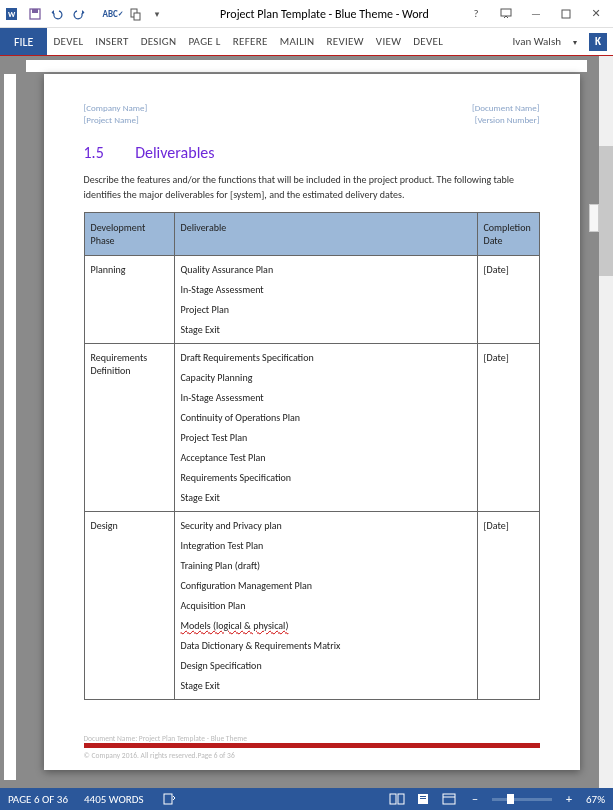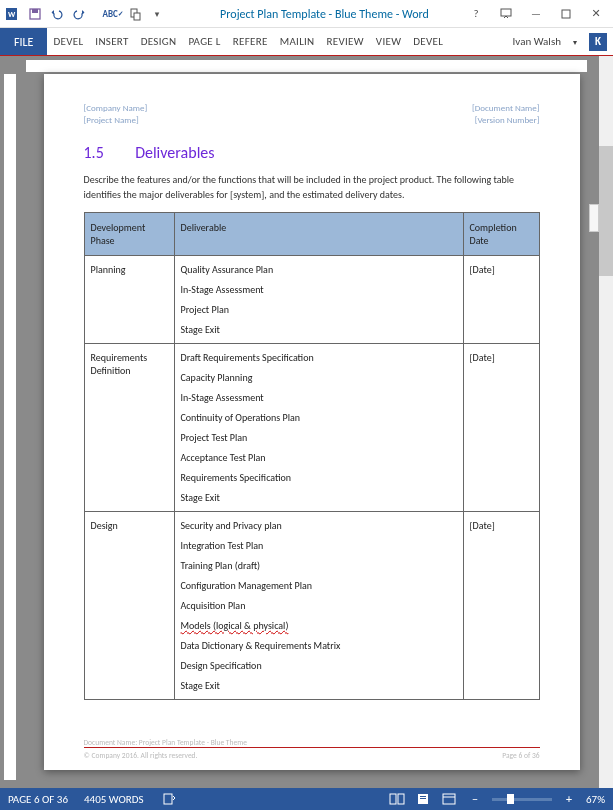--- a/index.html
+++ b/index.html
@@ -1,21 +1,21 @@
 <!DOCTYPE html>
 <html><head>
 <meta charset="utf-8">
 <style>
 *{margin:0;padding:0;box-sizing:border-box;font-family:"Segoe UI",Calibri,Arial,sans-serif}
 body{width:613px;height:810px;background:#fff;overflow:hidden;position:relative}
 .titlebar{height:28px;background:#fff;display:flex;align-items:center;padding:0 4px;border-bottom:1px solid #e0e0e0}
 .titlebar-left{display:flex;align-items:center;gap:4px}
 .qat-icon{width:18px;height:18px;display:flex;align-items:center;justify-content:center;color:#2b579a;font-size:13px}
 .qat-sep{width:8px}
-.title-text{flex:1;text-align:center;font-size:12px;color:#0369a1;padding-left:20px}
+.title-text{flex:1;text-align:center;font-size:12px;color:#000000;padding-left:20px}
 .titlebar-right{display:flex;align-items:center;gap:4px}
 .win-btn{width:26px;height:20px;display:flex;align-items:center;justify-content:center;font-size:11px;color:#555}
 .ribbon-tabs{height:28px;background:#fff;display:flex;align-items:stretch;padding:0;border-bottom:1px solid #b91c1c}
 .file-tab{background:#2b579a;color:#fff;padding:0 14px;font-size:12px;display:flex;align-items:center;font-weight:400}
 .tab{padding:0 6px;font-size:11px;color:#444;display:flex;align-items:center;cursor:pointer;letter-spacing:0.3px}
 .ribbon-user{margin-left:auto;padding:0 6px;font-size:11px;color:#444;display:flex;align-items:center;gap:12px}
 .user-badge{width:18px;height:18px;background:#2b579a;color:#fff;display:flex;align-items:center;justify-content:center;font-size:11px;font-weight:bold}
 .editor{position:absolute;top:56px;left:0;right:0;bottom:22px;background:#8a8a8a;overflow:hidden;display:flex;justify-content:center;padding:18px 14px}
 .ruler-top{position:absolute;top:4px;left:26px;right:26px;height:12px;background:#fff}
 .ruler-left{position:absolute;top:18px;left:4px;width:12px;bottom:8px;background:#fff}
@@ -23,26 +23,26 @@
 .hdr-row{display:flex;justify-content:space-between;font-size:9px;color:#8aa4c8;margin-bottom:1px}
 .hdr-block{margin-bottom:18px}
 .sec-title{color:#6d28d9;font-size:16px;margin-bottom:10px}
 .sec-num{display:inline-block;width:48px}
 .sec-desc{font-size:10px;color:#333;line-height:1.5;margin-bottom:10px}
 .tbl{width:100%;border-collapse:collapse;font-size:10px}
 .tbl th{background:#9cb8d8;border:1px solid #666;padding:8px 6px;text-align:left;font-weight:400;color:#222;vertical-align:top}
 .tbl td{border:1px solid #666;padding:7px 6px;vertical-align:top;color:#222}
 .tbl .col-phase{width:90px}
 .tbl .col-deliv{width:auto}
-.tbl .col-date{width:76px}
+.tbl .col-date{width:62px}
 .deliv-list div{margin-bottom:7px;line-height:1.3}
 .deliv-list div:last-child{margin-bottom:0}
 .err{color:#222;text-decoration:underline wavy #c00;text-decoration-thickness:1px}
 .ftr{position:absolute;bottom:10px;left:40px;right:40px;font-size:7.5px;color:#bbb}
-.ftr-row{display:flex;justify-content:space-between;border-top:1px solid #b91c1c;padding-top:3px}
+.ftr-row{display:flex;border-top:5px solid #b91c1c;padding-top:3px}
 .statusbar{position:absolute;bottom:0;left:0;right:0;height:22px;background:#2b579a;color:#fff;display:flex;align-items:center;font-size:11px;padding:0 8px}
 .sb-item{margin-right:16px}
 .sb-right{margin-left:auto;display:flex;align-items:center;gap:8px}
 .sb-icon{width:18px;height:16px;display:flex;align-items:center;justify-content:center;font-size:12px}
 .zoom-slider{width:60px;height:3px;background:#5a7fb3;position:relative;display:flex;align-items:center}
 .zoom-thumb{width:7px;height:10px;background:#fff;position:absolute;left:15px}
 .scrollbar-v{position:absolute;right:0;top:56px;bottom:22px;width:14px;background:#f0f0f0}
 .scroll-thumb-v{position:absolute;top:90px;width:14px;height:130px;background:#c8c8c8}
 .sidepane-stub{position:absolute;right:14px;top:148px;width:10px;height:28px;background:#f6f6f6;border:1px solid #ccc}
 </style>

